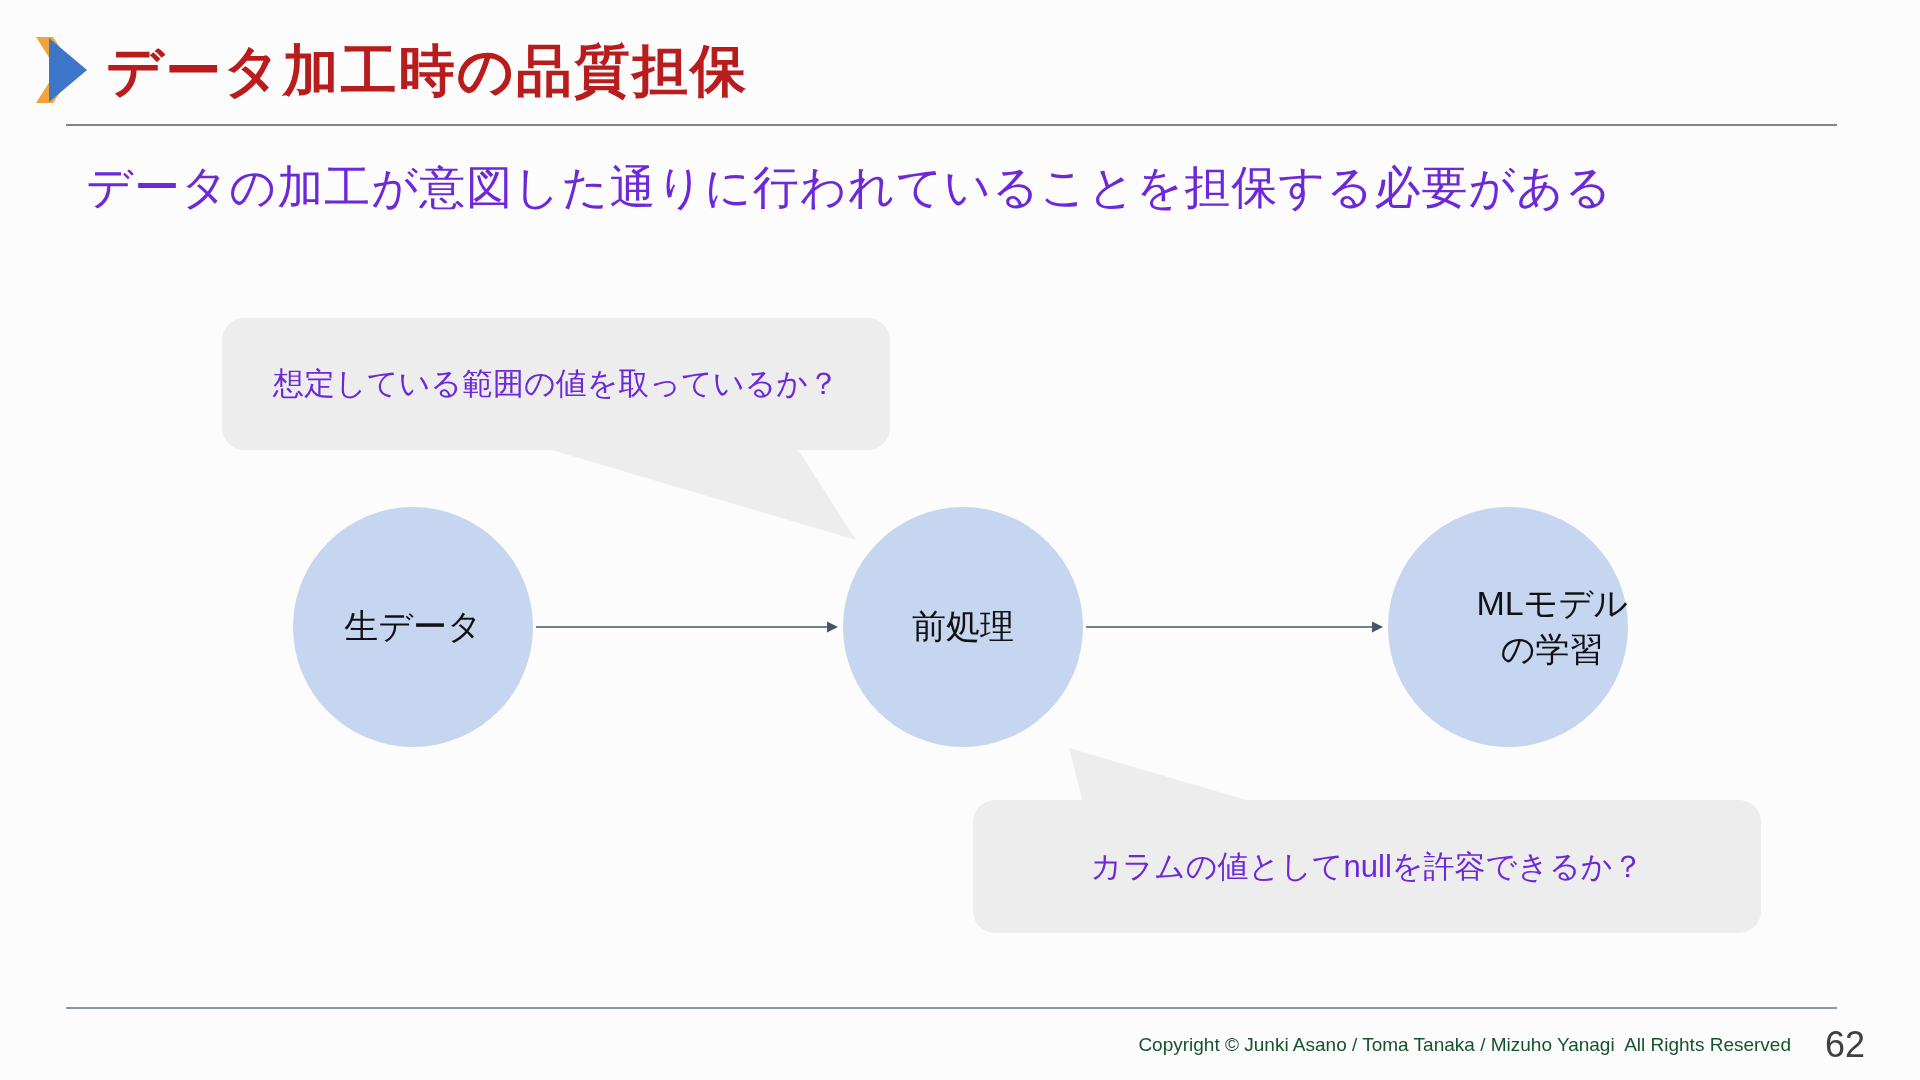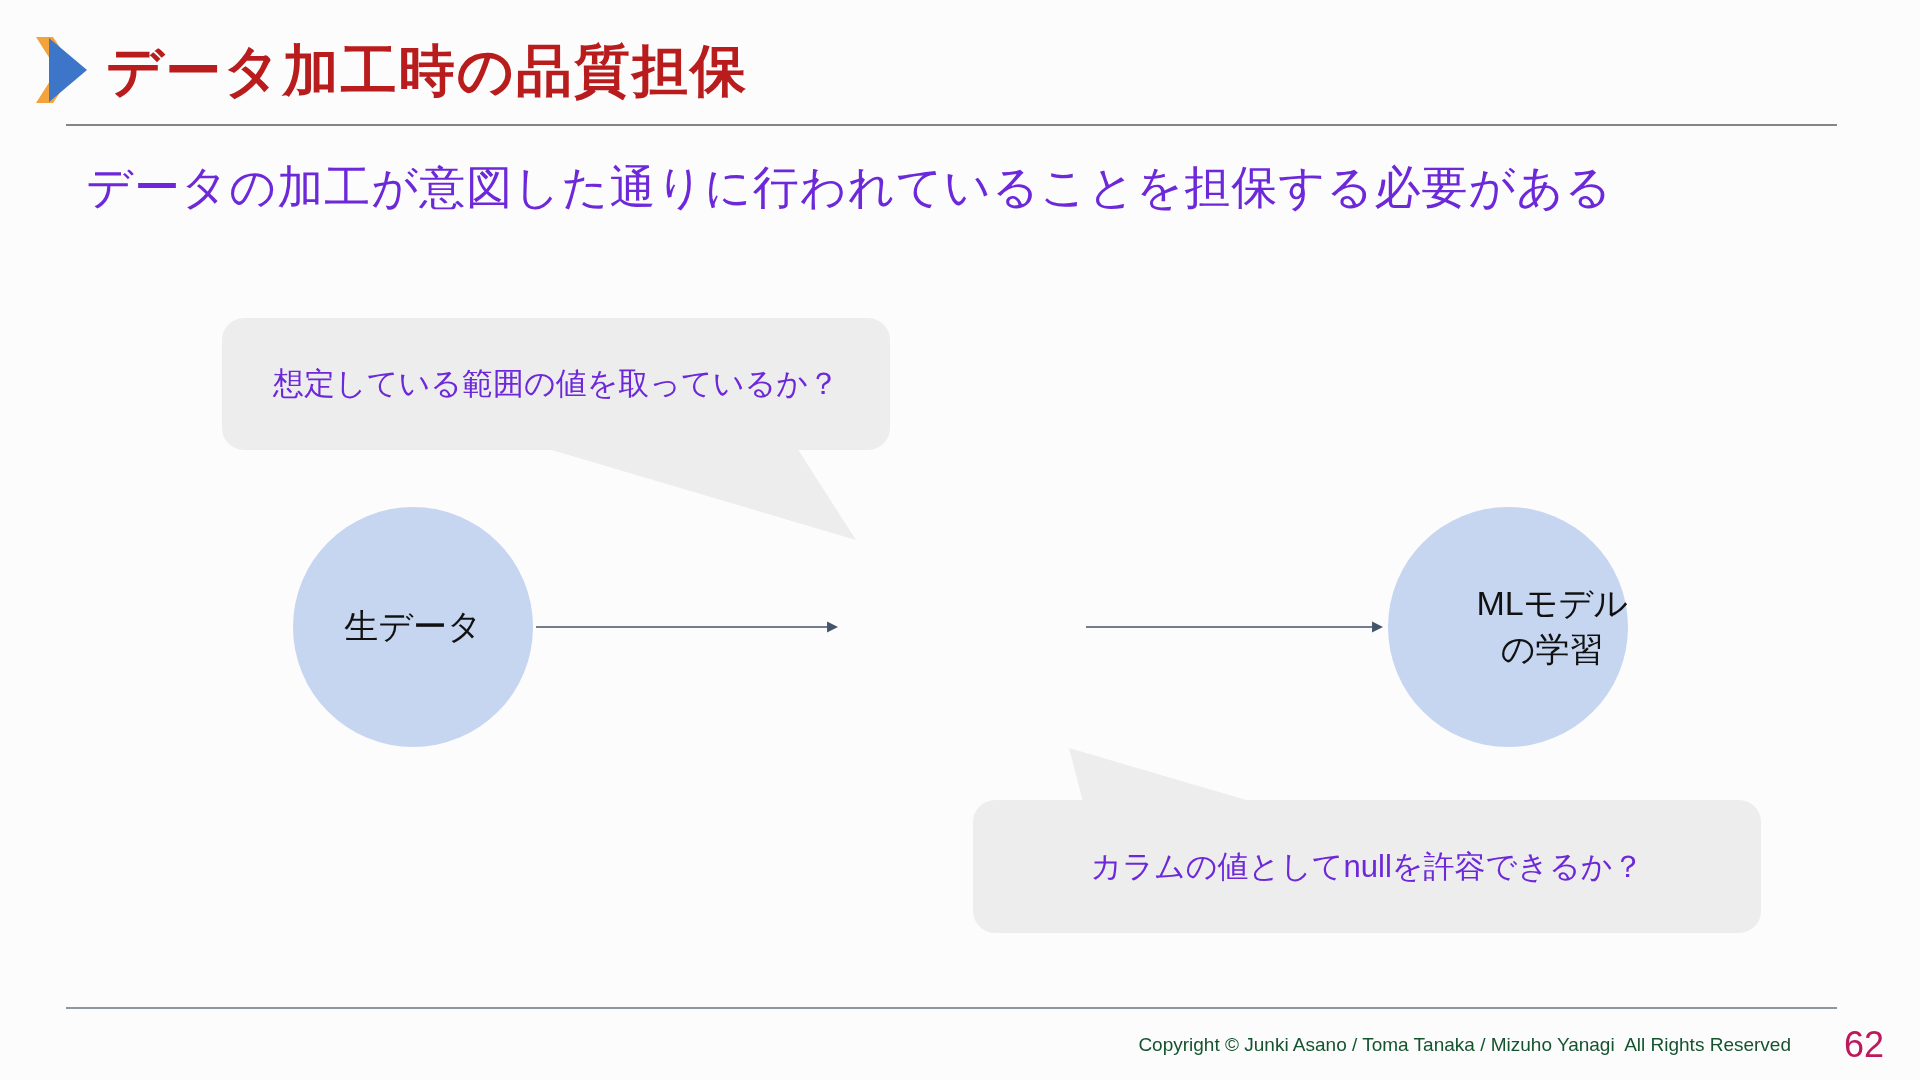--- a/index.html
+++ b/index.html
@@ -47,22 +47,22 @@
   .node-raw{left:293px;}
   .node-pre{left:843px;}
   .node-ml{left:1388px;justify-content:flex-end;}
   
   .footer-rule{position:absolute;left:66px;top:1007px;width:1771px;height:2px;background:#8b97a1;}
   .copyright{
     position:absolute;top:1034px;right:129px;
     font-size:19px;color:#14532d;white-space:pre;
   }
   .page-number{
-    position:absolute;top:1024px;right:36px;
-    font-size:36px;color:#be185d;
+    position:absolute;top:1024px;right:55px;
+    font-size:36px;color:#404040;
   }
 </style>
 </head>
 <body>
 
 <div class="slide">
 
   <svg class="title-icon" viewBox="0 0 52 66" aria-hidden="true">
     <polygon points="0,0 17,0 39,33 17,66 0,66 21,33" fill="#f2a33c"></polygon>
     <polygon points="13,1 51,33 13,65" fill="#3d76c8"></polygon>
@@ -87,20 +87,23 @@
   <div class="callout callout-top">
     <span>想定している範囲の値を取っているか？</span>
   </div>
   <div class="callout callout-bottom">
     <span>カラムの値としてnullを許容できるか？</span>
   </div>
 
   <div class="node node-raw">
     <span>生データ</span>
   </div>
+  <div class="node node-pre">
+    <span>前処理</span>
+  </div>
   <div class="node node-ml">
     <span>MLモデル
 の学習</span>
   </div>
 
   <div class="footer-rule"></div>
   <div class="copyright">Copyright © Junki Asano / Toma Tanaka / Mizuho Yanagi  All Rights Reserved</div>
   <div class="page-number">62</div>
 
 </div>

